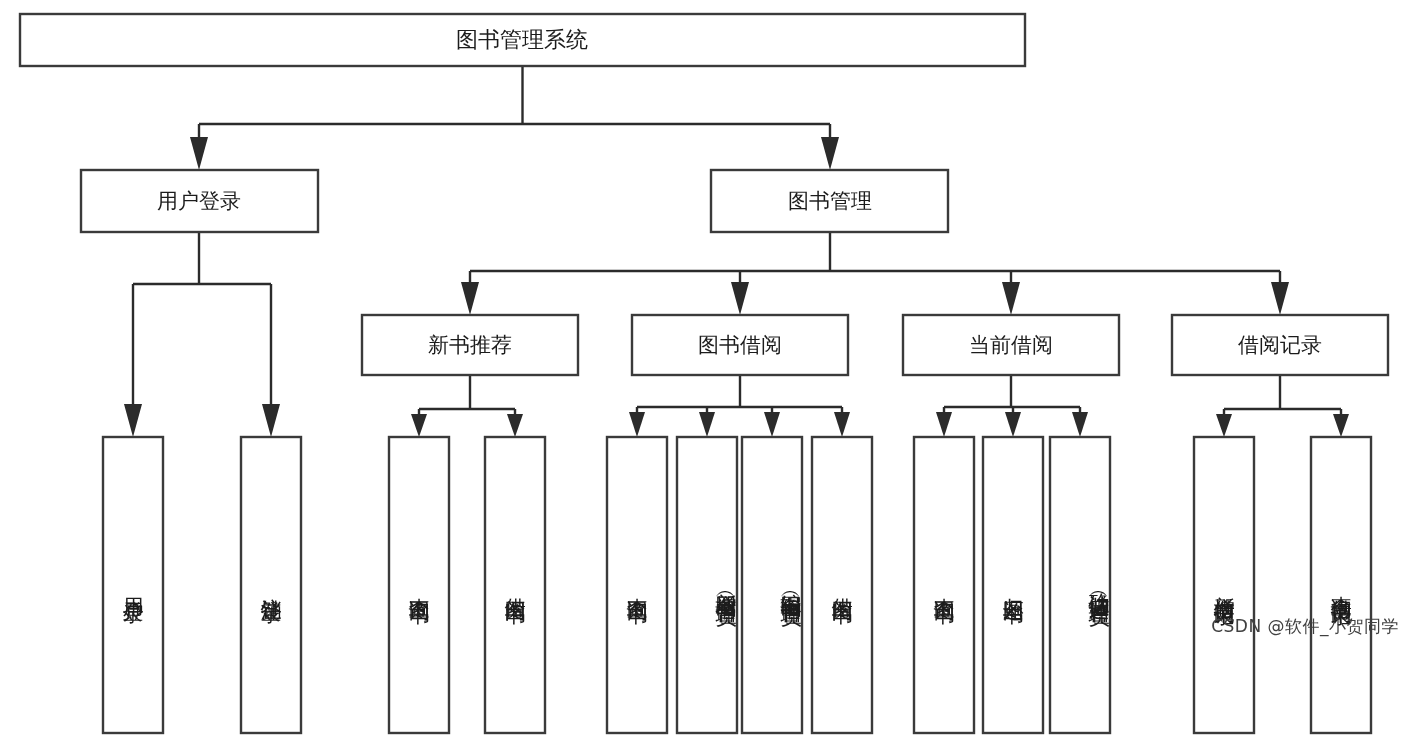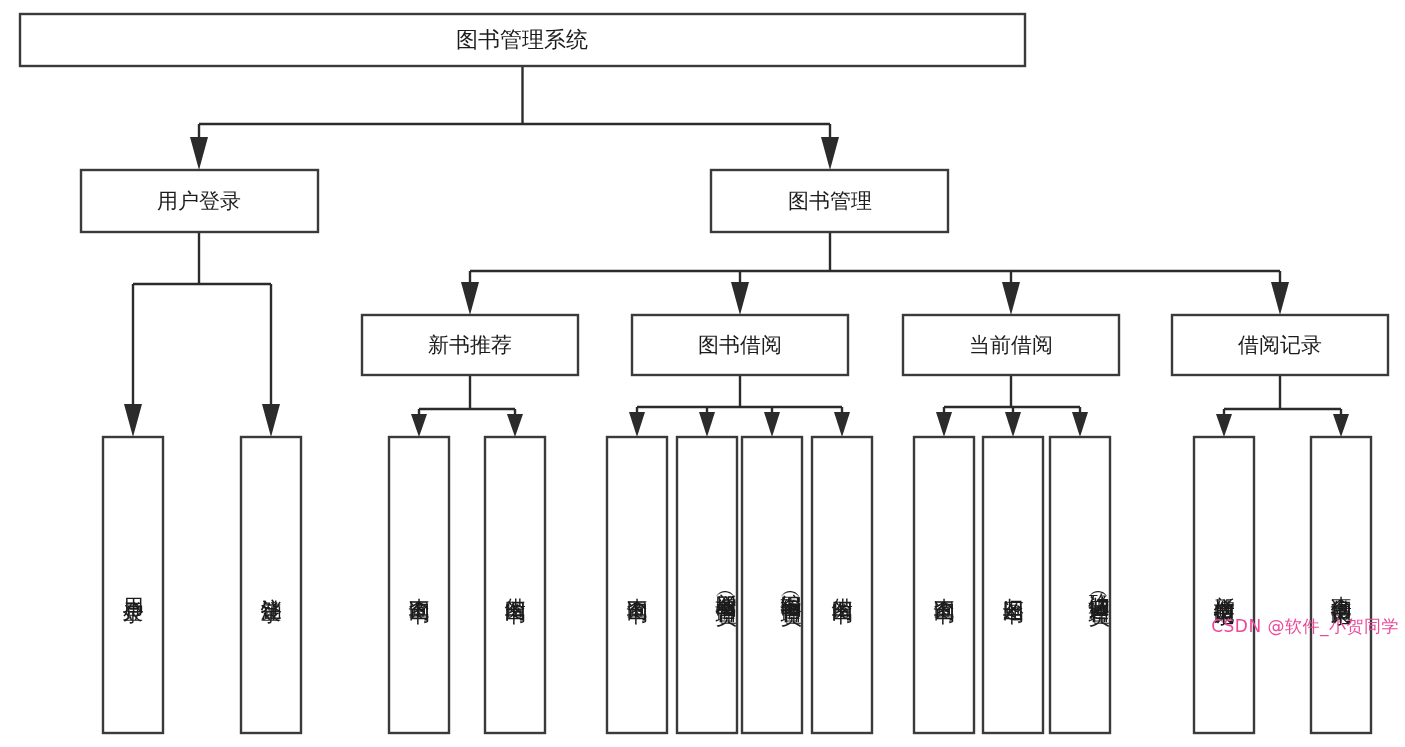--- a/index.html
+++ b/index.html
@@ -70,21 +70,21 @@
     white-space: nowrap;
     text-align: center;
     pointer-events: none;
   }
   #watermark {
     position: absolute;
     right: 6px;
     bottom: 4px;
     font-family: "DejaVu Sans", "Liberation Sans", sans-serif;
     font-size: 17px;
-    color: #ec4899;
+    color: #404040;
     letter-spacing: 0.5px;
     white-space: nowrap;
   }
 </style>
 </head>
 <body>
 
 <div id="diagram-root">
 
   <svg id="tree-svg" viewBox="0 0 1405 747" xmlns="http://www.w3.org/2000/svg">

